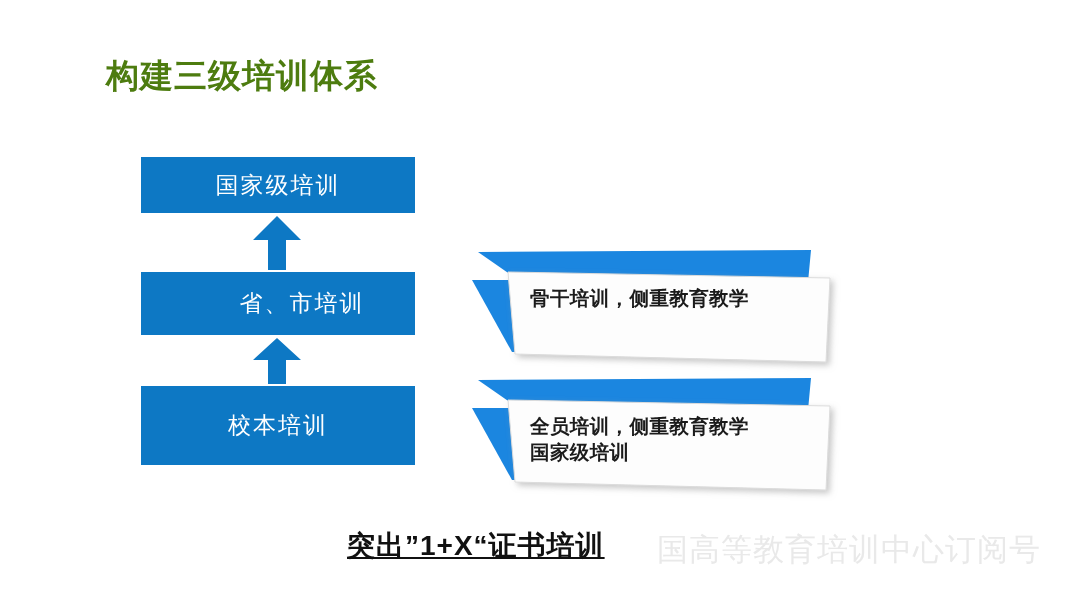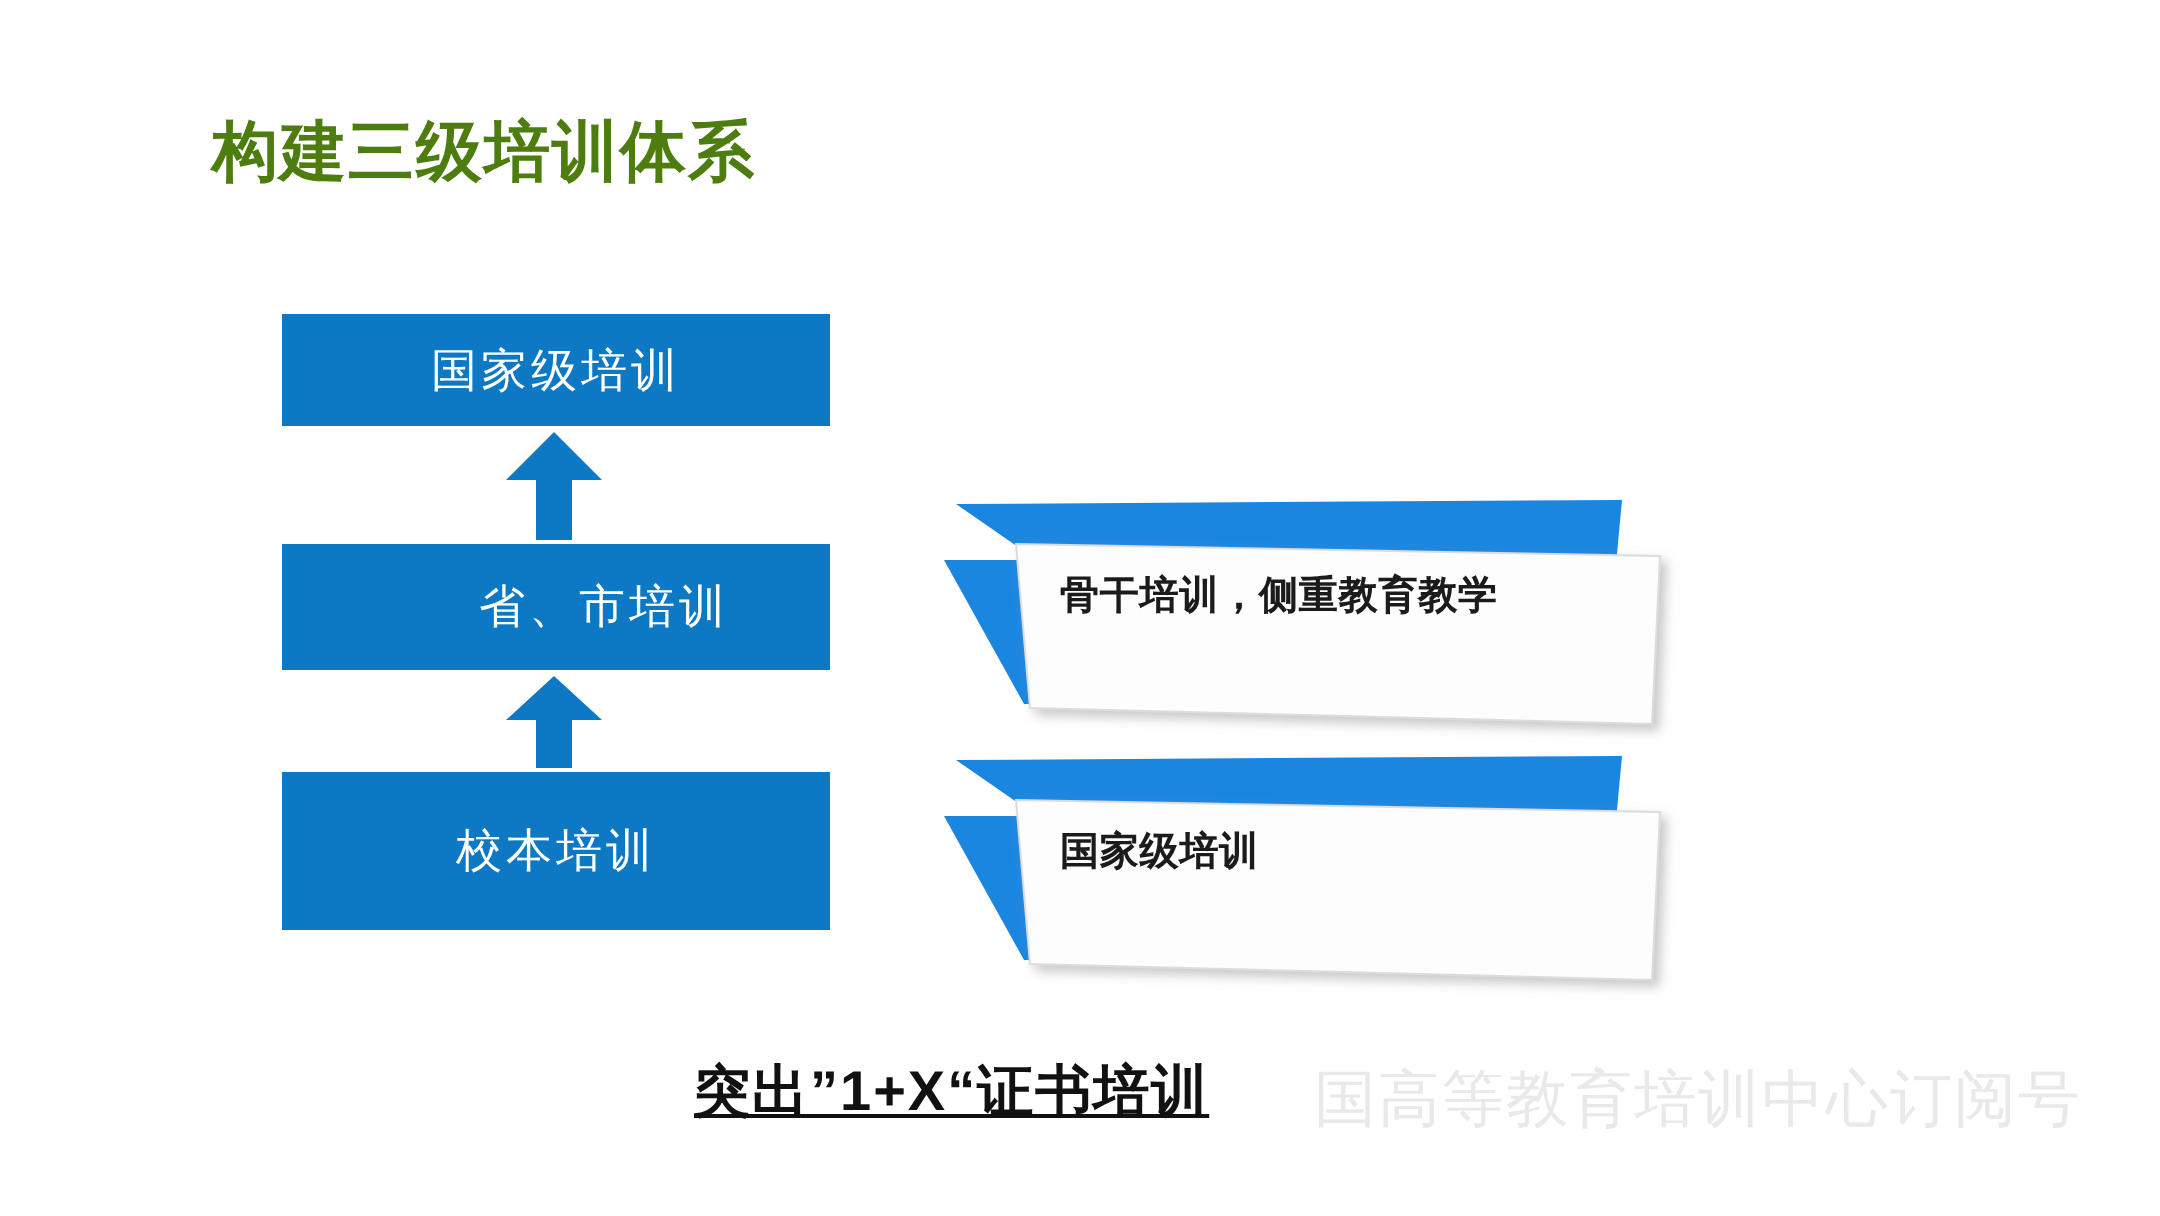--- a/index.html
+++ b/index.html
@@ -176,20 +176,21 @@
           <filter id="cshadow2" x="-20%" y="-20%" width="150%" height="150%">
             <feDropShadow dx="3" dy="3" stdDeviation="3" flood-color="#9a9a9a" flood-opacity="0.55"></feDropShadow>
           </filter>
         </defs>
         <polygon points="10,8 343,6 340,38 46,33" fill="#1b86e0"></polygon>
         <polygon points="4,36 60,36 72,108 44,108" fill="#1b86e0"></polygon>
         <polygon points="40,28 362,34 358,118 47,110" fill="#fdfdfd" stroke="#dcdcdc" stroke-width="1" filter="url(#cshadow2)"></polygon>
       </svg>
     </div>
     <div class="callout-text">
+      <div>全员培训，侧重教育教学</div>
       <div>国家级培训</div>
     </div>
   </div>
 
   <div id="watermark">国高等教育培训中心订阅号</div>
 
   <div id="bottom-caption">突出”1+X“证书培训</div>
 
 </div>
 

